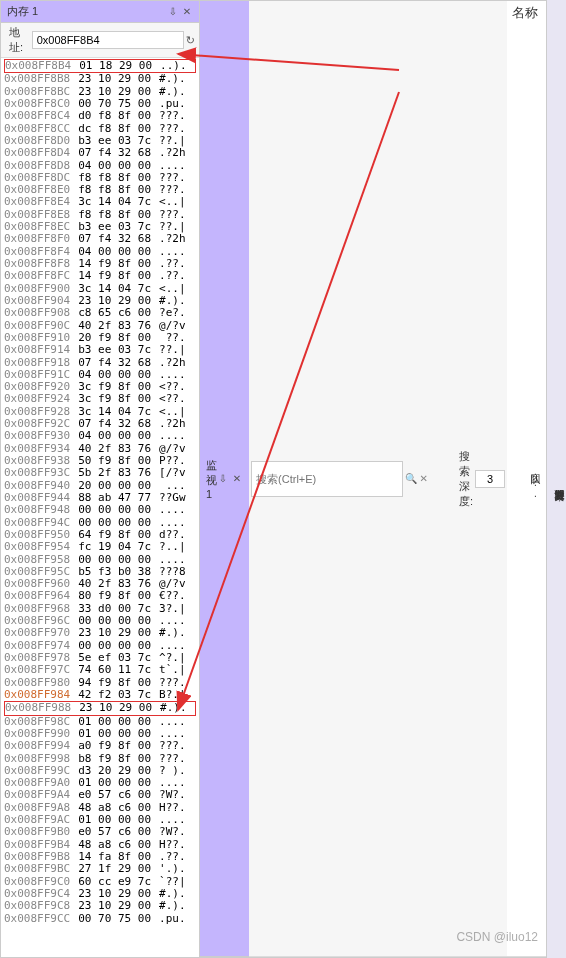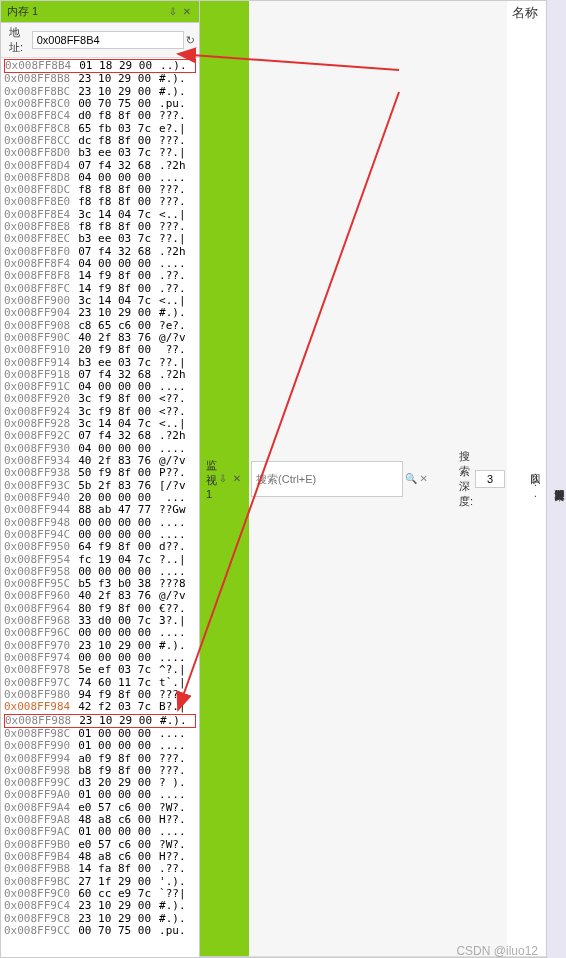--- a/index.html
+++ b/index.html
@@ -1,19 +1,19 @@
 <!DOCTYPE html>
 <html><head>
 <meta charset="utf-8">
 <style>
 * { box-sizing: border-box; margin: 0; padding: 0; }
 body { font-family: "Microsoft YaHei", Tahoma, sans-serif; font-size: 11px; width: 566px; height: 958px; background: #f0f0f0; position: relative; overflow: hidden; }
 .container { display: flex; height: 100%; }
 .memory-panel { width: 268px; height: 100%; background: #fff; border: 1px solid #ccc; display: flex; flex-direction: column; }
-.panel-title { background: #84cc16; color: #333; padding: 3px 6px; font-size: 11px; display: flex; justify-content: space-between; align-items: center; border-bottom: 1px solid #ccc; }
+.panel-title { background: #c4b5fd; color: #333; padding: 3px 6px; font-size: 11px; display: flex; justify-content: space-between; align-items: center; border-bottom: 1px solid #ccc; }
 .panel-title .title-controls { display: flex; gap: 2px; }
 .panel-title .ctrl { width: 12px; height: 12px; display: inline-flex; align-items: center; justify-content: center; color: #555; font-size: 10px; }
 .address-bar { display: flex; align-items: center; padding: 2px; border-bottom: 1px solid #ddd; background: #f6f6f6; }
 .address-bar label { padding: 0 4px 0 6px; font-size: 11px; color: #333; }
 .address-bar input { flex: 1; border: 1px solid #ccc; padding: 1px 4px; font-size: 11px; height: 18px; }
 .address-bar .refresh { width: 18px; text-align: center; color: #555; }
 .memory-list { flex: 1; overflow: hidden; font-family: Consolas, monospace; font-size: 11px; line-height: 12.32px; padding: 1px 3px; }
 .memory-row { white-space: pre; display: flex; }
 .memory-row .addr { color: #888; }
 .memory-row .bytes { margin-left: 8px; }
@@ -33,21 +33,21 @@
 .watch-body { font-size: 12px; }
 .watch-row { display: flex; align-items: center; height: 22px; }
 .watch-row .col { padding: 2px 5px; }
 .watch-row .col-name { display: flex; align-items: center; gap: 4px; }
 .reg-icon { width: 14px; height: 14px; background: #b1d6f0; border: 1px solid #6aa3cf; border-radius: 2px; display: inline-flex; align-items: center; justify-content: center; font-size: 9px; color: #1f5e8b; }
 .highlight-val { border: 1.5px solid #e03030; padding: 1px 4px; color: #5a3fb5; }
 .watch-row .col-type { color: #888; }
 .add-watch { color: #aaa; font-style: italic; padding: 4px 8px; }
 .side-tabs { position: absolute; right: 0; top: 0; width: 20px; height: 100%; background: #e8e6f3; writing-mode: vertical-rl; text-orientation: upright; font-size: 10px; display: flex; flex-direction: column; gap: 10px; padding-top: 6px; align-items: center; color: #333; border-left: 1px solid #ccc; }
 svg.arrows { position: absolute; top: 0; left: 0; pointer-events: none; }
-.watermark { position: absolute; right: 28px; bottom: 0; color: rgba(120,120,120,0.6); font-size: 12px; font-family: sans-serif; }
+.watermark { position: absolute; right: 28px; bottom: 14px; color: rgba(120,120,120,0.6); font-size: 12px; font-family: sans-serif; }
 </style>
 </head>
 <body>
 
 <div class="container">
 
   <div class="memory-panel">
     <div class="panel-title">
       <span>内存 1</span>
       <span class="title-controls">
@@ -59,21 +59,20 @@
       <label>地址:</label>
       <input type="text" value="0x008FF8B4" style="">
       <span class="refresh">↻</span>
     </div>
     <div class="memory-list" id="memory-list">
         <div class="memory-row highlight-row"><span class="addr">0x008FF8B4</span><span class="bytes">01 18 29 00</span><span class="ascii">..).</span></div>
         <div class="memory-row"><span class="addr">0x008FF8B8</span><span class="bytes">23 10 29 00</span><span class="ascii">#.).</span></div>
         <div class="memory-row"><span class="addr">0x008FF8BC</span><span class="bytes">23 10 29 00</span><span class="ascii">#.).</span></div>
         <div class="memory-row"><span class="addr">0x008FF8C0</span><span class="bytes">00 70 75 00</span><span class="ascii">.pu.</span></div>
         <div class="memory-row"><span class="addr">0x008FF8C4</span><span class="bytes">d0 f8 8f 00</span><span class="ascii">???.</span></div>
-        <div class="memory-row"><span class="addr">0x008FF8C8</span><span class="bytes">65 fb 03 7c</span><span class="ascii">e?.|</span></div>
         <div class="memory-row"><span class="addr">0x008FF8CC</span><span class="bytes">dc f8 8f 00</span><span class="ascii">???.</span></div>
         <div class="memory-row"><span class="addr">0x008FF8D0</span><span class="bytes">b3 ee 03 7c</span><span class="ascii">??.|</span></div>
         <div class="memory-row"><span class="addr">0x008FF8D4</span><span class="bytes">07 f4 32 68</span><span class="ascii">.?2h</span></div>
         <div class="memory-row"><span class="addr">0x008FF8D8</span><span class="bytes">04 00 00 00</span><span class="ascii">....</span></div>
         <div class="memory-row"><span class="addr">0x008FF8DC</span><span class="bytes">f8 f8 8f 00</span><span class="ascii">???.</span></div>
         <div class="memory-row"><span class="addr">0x008FF8E0</span><span class="bytes">f8 f8 8f 00</span><span class="ascii">???.</span></div>
         <div class="memory-row"><span class="addr">0x008FF8E4</span><span class="bytes">3c 14 04 7c</span><span class="ascii">&lt;..|</span></div>
         <div class="memory-row"><span class="addr">0x008FF8E8</span><span class="bytes">f8 f8 8f 00</span><span class="ascii">???.</span></div>
         <div class="memory-row"><span class="addr">0x008FF8EC</span><span class="bytes">b3 ee 03 7c</span><span class="ascii">??.|</span></div>
         <div class="memory-row"><span class="addr">0x008FF8F0</span><span class="bytes">07 f4 32 68</span><span class="ascii">.?2h</span></div>

